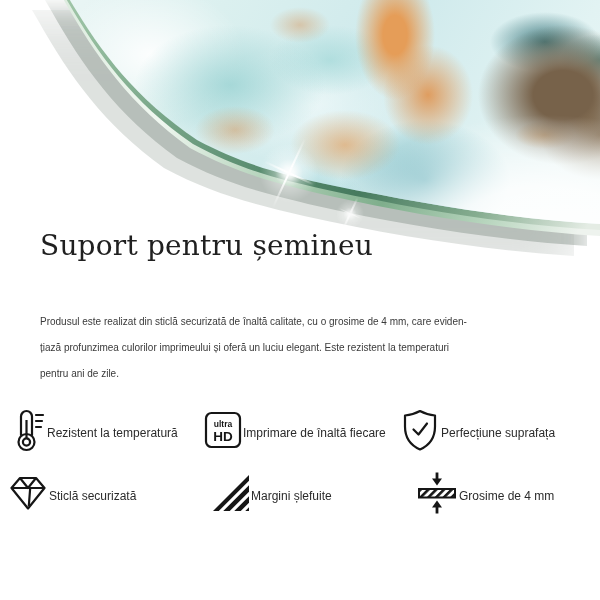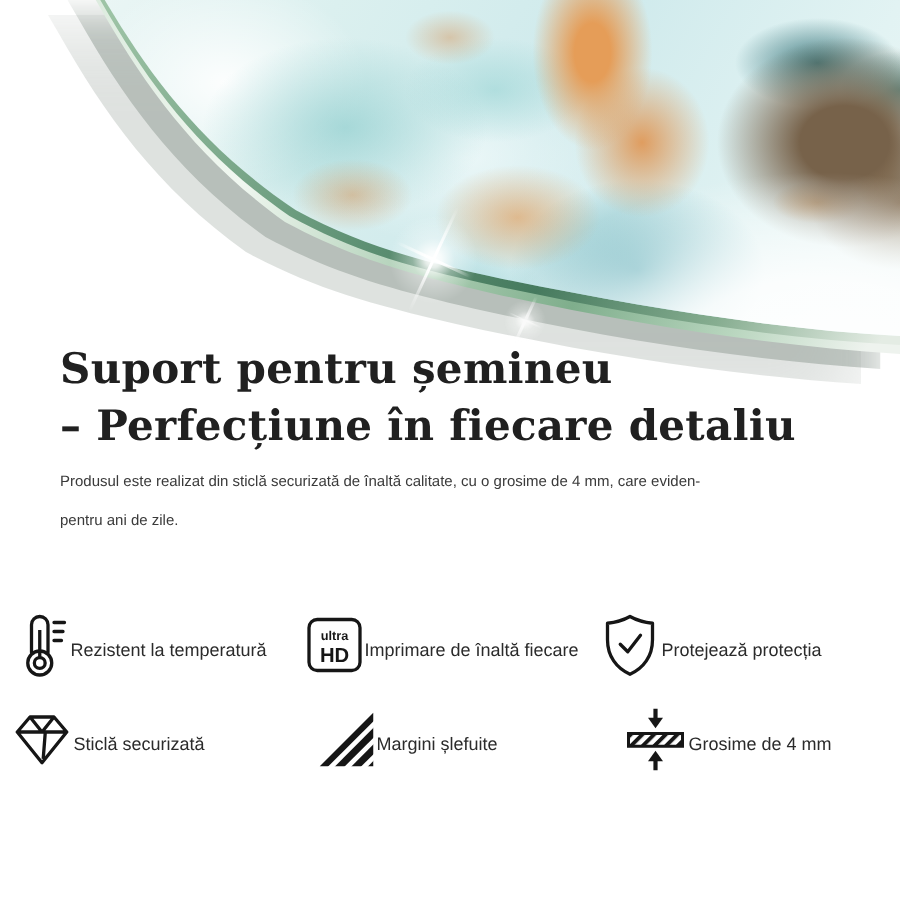--- a/index.html
+++ b/index.html
@@ -59,21 +59,21 @@
   .sparkle .ray-long{position:absolute;background:linear-gradient(to bottom, rgba(255,255,255,0), #fff 42%, #fff 58%, rgba(255,255,255,0));filter:blur(.4px);}
   .sparkle .ray-short{position:absolute;background:linear-gradient(to right, rgba(255,255,255,0), #fff 42%, #fff 58%, rgba(255,255,255,0));filter:blur(.4px);}
   .sparkle-1{left:251px;top:135px;width:76px;height:76px;}
   .sparkle-1 .ray-long{left:36.8px;top:0;width:2.4px;height:76px;transform:rotate(25deg);}
   .sparkle-1 .ray-short{left:11px;top:37px;width:54px;height:2px;transform:rotate(25deg);}
   .sparkle-2{left:332px;top:196px;width:36px;height:36px;opacity:.85;}
   .sparkle-2 .ray-long{left:17.2px;top:0;width:1.6px;height:36px;transform:rotate(25deg);}
   .sparkle-2 .ray-short{left:6px;top:17.3px;width:24px;height:1.4px;transform:rotate(25deg);}
   
   .title{position:absolute;left:40px;top:227px;font-family:"DejaVu Serif",serif;
-    font-size:28px;line-height:38px;color:#202020;font-weight:700;letter-spacing:.2px;white-space:nowrap;}
+    font-size:28px;line-height:38px;color:#202020;font-weight:400;letter-spacing:.2px;white-space:nowrap;}
   .desc{position:absolute;left:40px;top:309px;font-size:10px;line-height:26px;color:#3a3a3a;}
   .desc div{white-space:nowrap;}
   
   .features{position:absolute;left:7px;top:406px;width:588px;}
   .feat-row{display:flex;}
   .feat-row.second{margin-top:15px;gap:24px;}
   .feat{width:196px;display:flex;flex-direction:row;align-items:center;}
   .feat .icon-box{height:48px;display:flex;align-items:center;justify-content:center;}
   .feat .label{margin-top:6px;font-size:12px;line-height:13px;color:#2b2b2b;white-space:nowrap;}
   .ico{stroke:#161616;fill:none;stroke-width:2.2;}
@@ -97,25 +97,25 @@
     </div>
     <div class="sparkle sparkle-2">
       <div class="glow"></div>
       <div class="ray-long"></div>
       <div class="ray-short"></div>
     </div>
   </div>
 
   <div class="title">
     <div>Suport pentru șemineu</div>
-    <div>– Perfecțiune în fiecare detaliu</div>
   </div>
 
   <div class="desc">
     <div>Produsul este realizat din sticlă securizată de înaltă calitate, cu o grosime de 4 mm, care eviden-</div>
+    <div>țiază profunzimea culorilor imprimeului și oferă un luciu elegant. Este rezistent la temperaturi</div>
     <div>pentru ani de zile.</div>
   </div>
 
   <div class="features">
     <div class="feat-row">
 
       <div class="feat">
         <div class="icon-box">
           <svg width="40" height="44" viewBox="0 0 40 44">
             <path class="ico" d="M14,27 V8.5 a5.5,5.5 0 0 1 11,0 V27" stroke-linecap="round"></path>
@@ -139,21 +139,21 @@
         <div class="label">Imprimare de înaltă fiecare</div>
       </div>
 
       <div class="feat">
         <div class="icon-box">
           <svg width="42" height="44" viewBox="0 0 42 44">
             <path class="ico" d="M21,3 C25.5,5.5 30.5,7 36,7.5 V18.5 C36,29.5 30,37.5 21,41.5 C12,37.5 6,29.5 6,18.5 V7.5 C11.5,7 16.5,5.5 21,3 Z" stroke-linejoin="round"></path>
             <path class="ico" d="M14.5,21.5 L19.5,26.5 L28,15.5" stroke-width="2.3" stroke-linecap="round" stroke-linejoin="round"></path>
           </svg>
         </div>
-        <div class="label">Protejează protecția</div>
+        <div class="label">Perfecțiune suprafața</div>
       </div>
 
     </div>
     <div class="feat-row second">
 
       <div class="feat">
         <div class="icon-box">
           <svg width="42" height="38" viewBox="0 0 42 38">
             <path class="ico" stroke-width="2" stroke-linejoin="round" d="M4.5,14 L13,4 H29 L37.5,14 L21,34.5 Z M4.5,14 H37.5 M13,4 L21,14 L29,4 M23.2,14 L21.8,32"></path>
           </svg>

